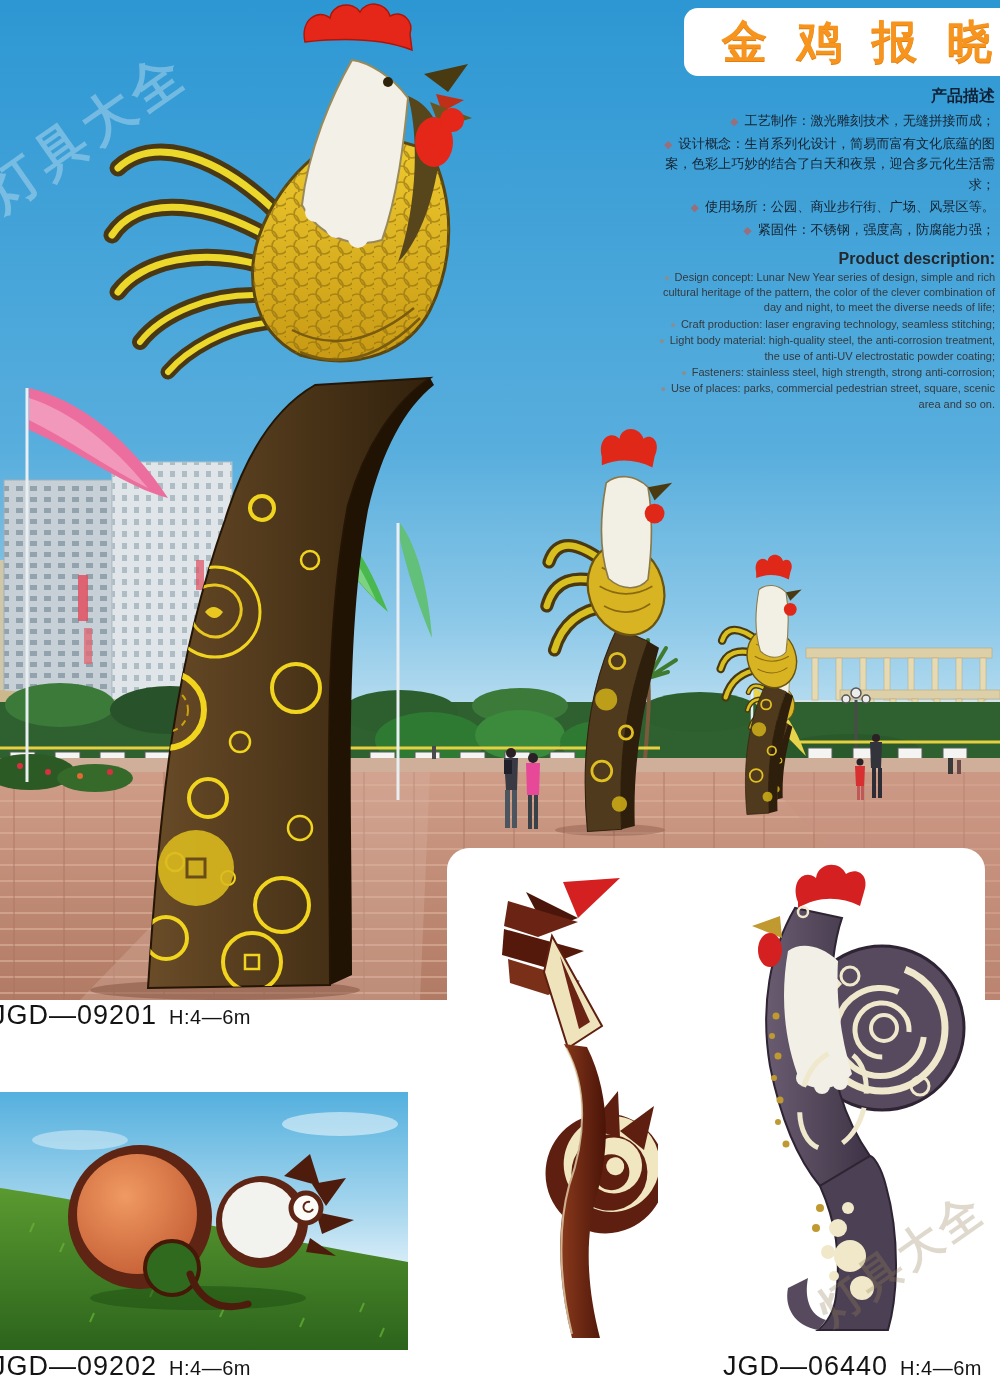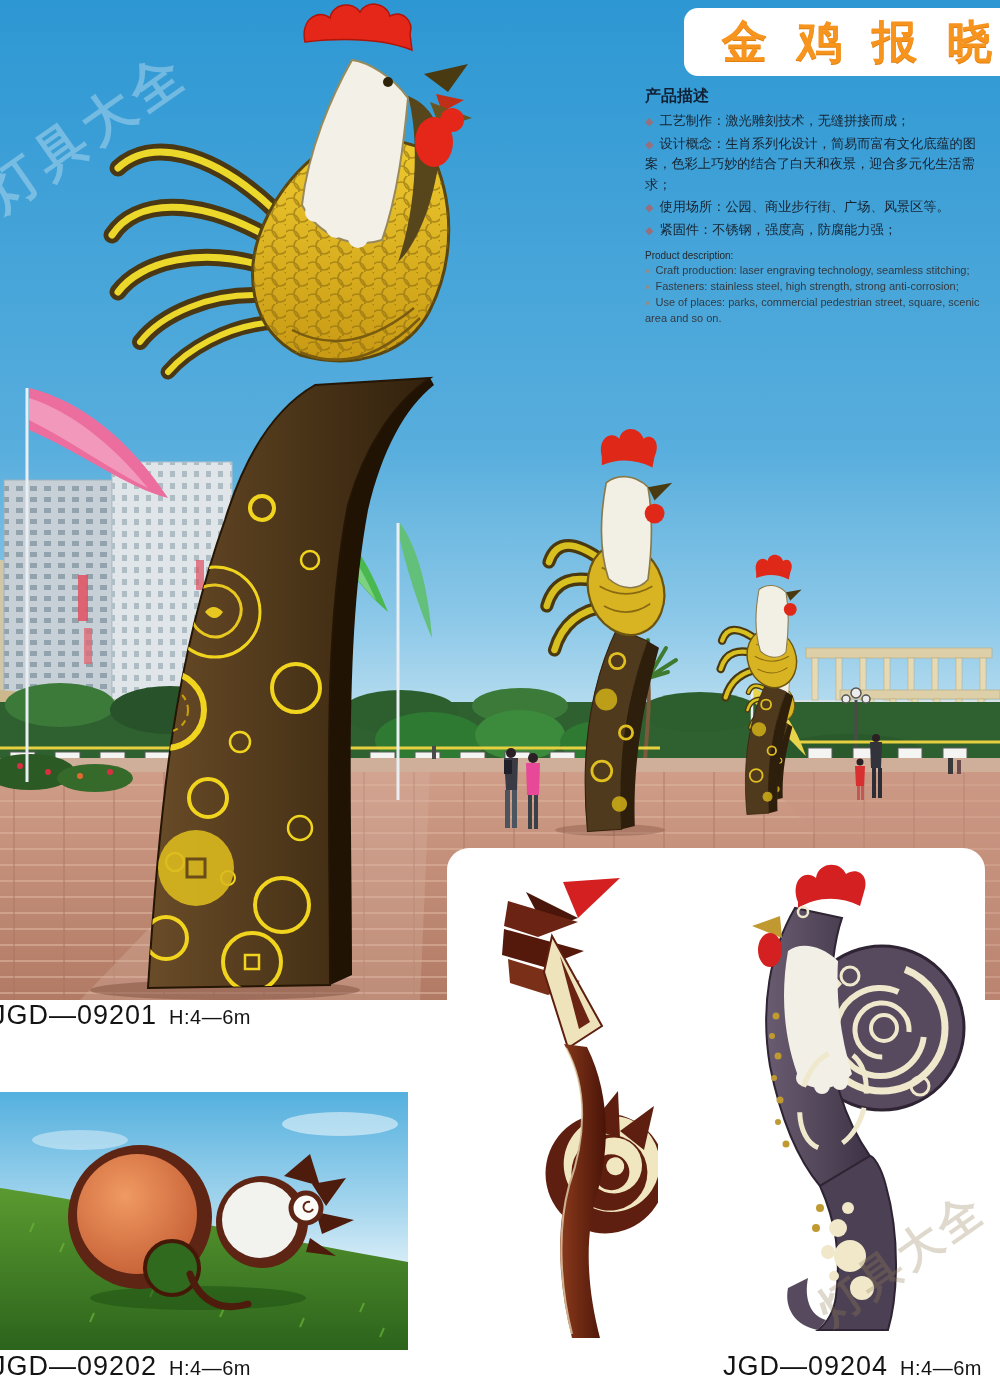--- a/index.html
+++ b/index.html
@@ -18,27 +18,27 @@
           transform:rotate(-35deg);transform-origin:left top;letter-spacing:6px;}
   #wm-bottom{left:806px;top:1290px;font-size:44px;color:rgba(150,130,90,0.30);
           transform:rotate(-35deg);transform-origin:left top;letter-spacing:4px;}
 
   
   #title-box{left:645px;top:8px;width:348px;height:68px;background:#ffffff;border-radius:14px;
              z-index:3;display:flex;align-items:center;justify-content:center;margin-left:39px;}
   #title-box .t{font-family:"DejaVu Serif","DejaVu Sans",serif;font-weight:bold;
                 font-size:45px;color:#f7941d;letter-spacing:30px;padding-left:28px;
                 text-shadow:0 1px 0 #e07f10;}
-  #desc{left:645px;top:86px;width:350px;z-index:3;}
+  #desc{left:645px;top:86px;width:350px;z-index:3;text-align:right;}
   #desc .cn-head{font-size:16px;font-weight:bold;color:#102035;margin:0 0 4px 0;
                  font-family:"DejaVu Sans","Liberation Sans",sans-serif;}
   .cn-item{font-size:13.2px;line-height:1.56;color:#16222f;margin:0 0 2px 0;
            font-family:"DejaVu Sans","Liberation Sans",sans-serif;}
   .cn-item .b{color:#97707e;font-size:11px;margin-right:6px;}
-  #desc .en-head{font-size:10px;font-weight:normal;color:#23282e;margin:9px 0 2px 0;}
+  #desc .en-head{font-size:16px;font-weight:bold;color:#23282e;margin:9px 0 2px 0;}
   .en-item{font-size:11px;line-height:1.40;color:#343a40;margin:0 0 1px 0;}
   .en-item .b{color:#8d8d8d;font-size:9px;margin-right:5px;}
 
   
   #panel{left:447px;top:848px;width:538px;height:500px;background:#ffffff;border-radius:22px;z-index:2;}
   #rooster3{left:468px;top:876px;width:190px;height:470px;z-index:3;}
   #rooster4{left:700px;top:856px;width:272px;height:490px;z-index:3;}
 
   
   #photo-2{left:0;top:1092px;width:408px;height:258px;z-index:2;}
@@ -379,21 +379,23 @@
     <span class="t">金鸡报晓</span>
   </div>
 
   <div id="desc" class="abs">
     <div class="cn-head">产品描述</div>
     <div class="cn-item"><span class="b">◆</span><span>工艺制作：激光雕刻技术，无缝拼接而成；</span></div>
     <div class="cn-item"><span class="b">◆</span><span>设计概念：生肖系列化设计，简易而富有文化底蕴的图案，色彩上巧妙的结合了白天和夜景，迎合多元化生活需求；</span></div>
     <div class="cn-item"><span class="b">◆</span><span>使用场所：公园、商业步行街、广场、风景区等。</span></div>
     <div class="cn-item"><span class="b">◆</span><span>紧固件：不锈钢，强度高，防腐能力强；</span></div>
     <div class="en-head">Product description:</div>
+    <div class="en-item"><span class="b">●</span><span>Design concept: Lunar New Year series of design, simple and rich cultural heritage of the pattern, the color of the clever combination of day and night, to meet the diverse needs of life;</span></div>
     <div class="en-item"><span class="b">●</span><span>Craft production: laser engraving technology, seamless stitching;</span></div>
+    <div class="en-item"><span class="b">●</span><span>Light body material: high-quality steel, the anti-corrosion treatment, the use of anti-UV electrostatic powder coating;</span></div>
     <div class="en-item"><span class="b">●</span><span>Fasteners: stainless steel, high strength, strong anti-corrosion;</span></div>
     <div class="en-item"><span class="b">●</span><span>Use of places: parks, commercial pedestrian street, square, scenic area and so on.</span></div>
   </div>
 
   <div id="panel" class="abs"></div>
 
   <div id="rooster3" class="abs">
     <svg width="190" height="470" viewBox="0 0 190 470">
       <defs>
         <linearGradient id="marG" x1="0" y1="0" x2="1" y2="0">
@@ -519,18 +521,18 @@
   <div id="label-1" class="abs plabel">
     <span class="model">JGD—09201</span><span class="h">H:4—6m</span>
   </div>
   <div id="label-2" class="abs plabel">
     <span class="model">JGD—09202</span><span class="h">H:4—6m</span>
   </div>
   <div id="label-3" class="abs plabel">
     <span class="model">JGD—09203</span><span class="h">H:4—6m</span>
   </div>
   <div id="label-4" class="abs plabel">
-    <span class="model">JGD—09204</span><span class="h">H:4—6m</span>
+    <span class="model">JGD—06440</span><span class="h">H:4—6m</span>
   </div>
 
   <div id="wm-bottom" class="abs watermark">灯具大全</div>
 
 </div>
 
 </body></html>

